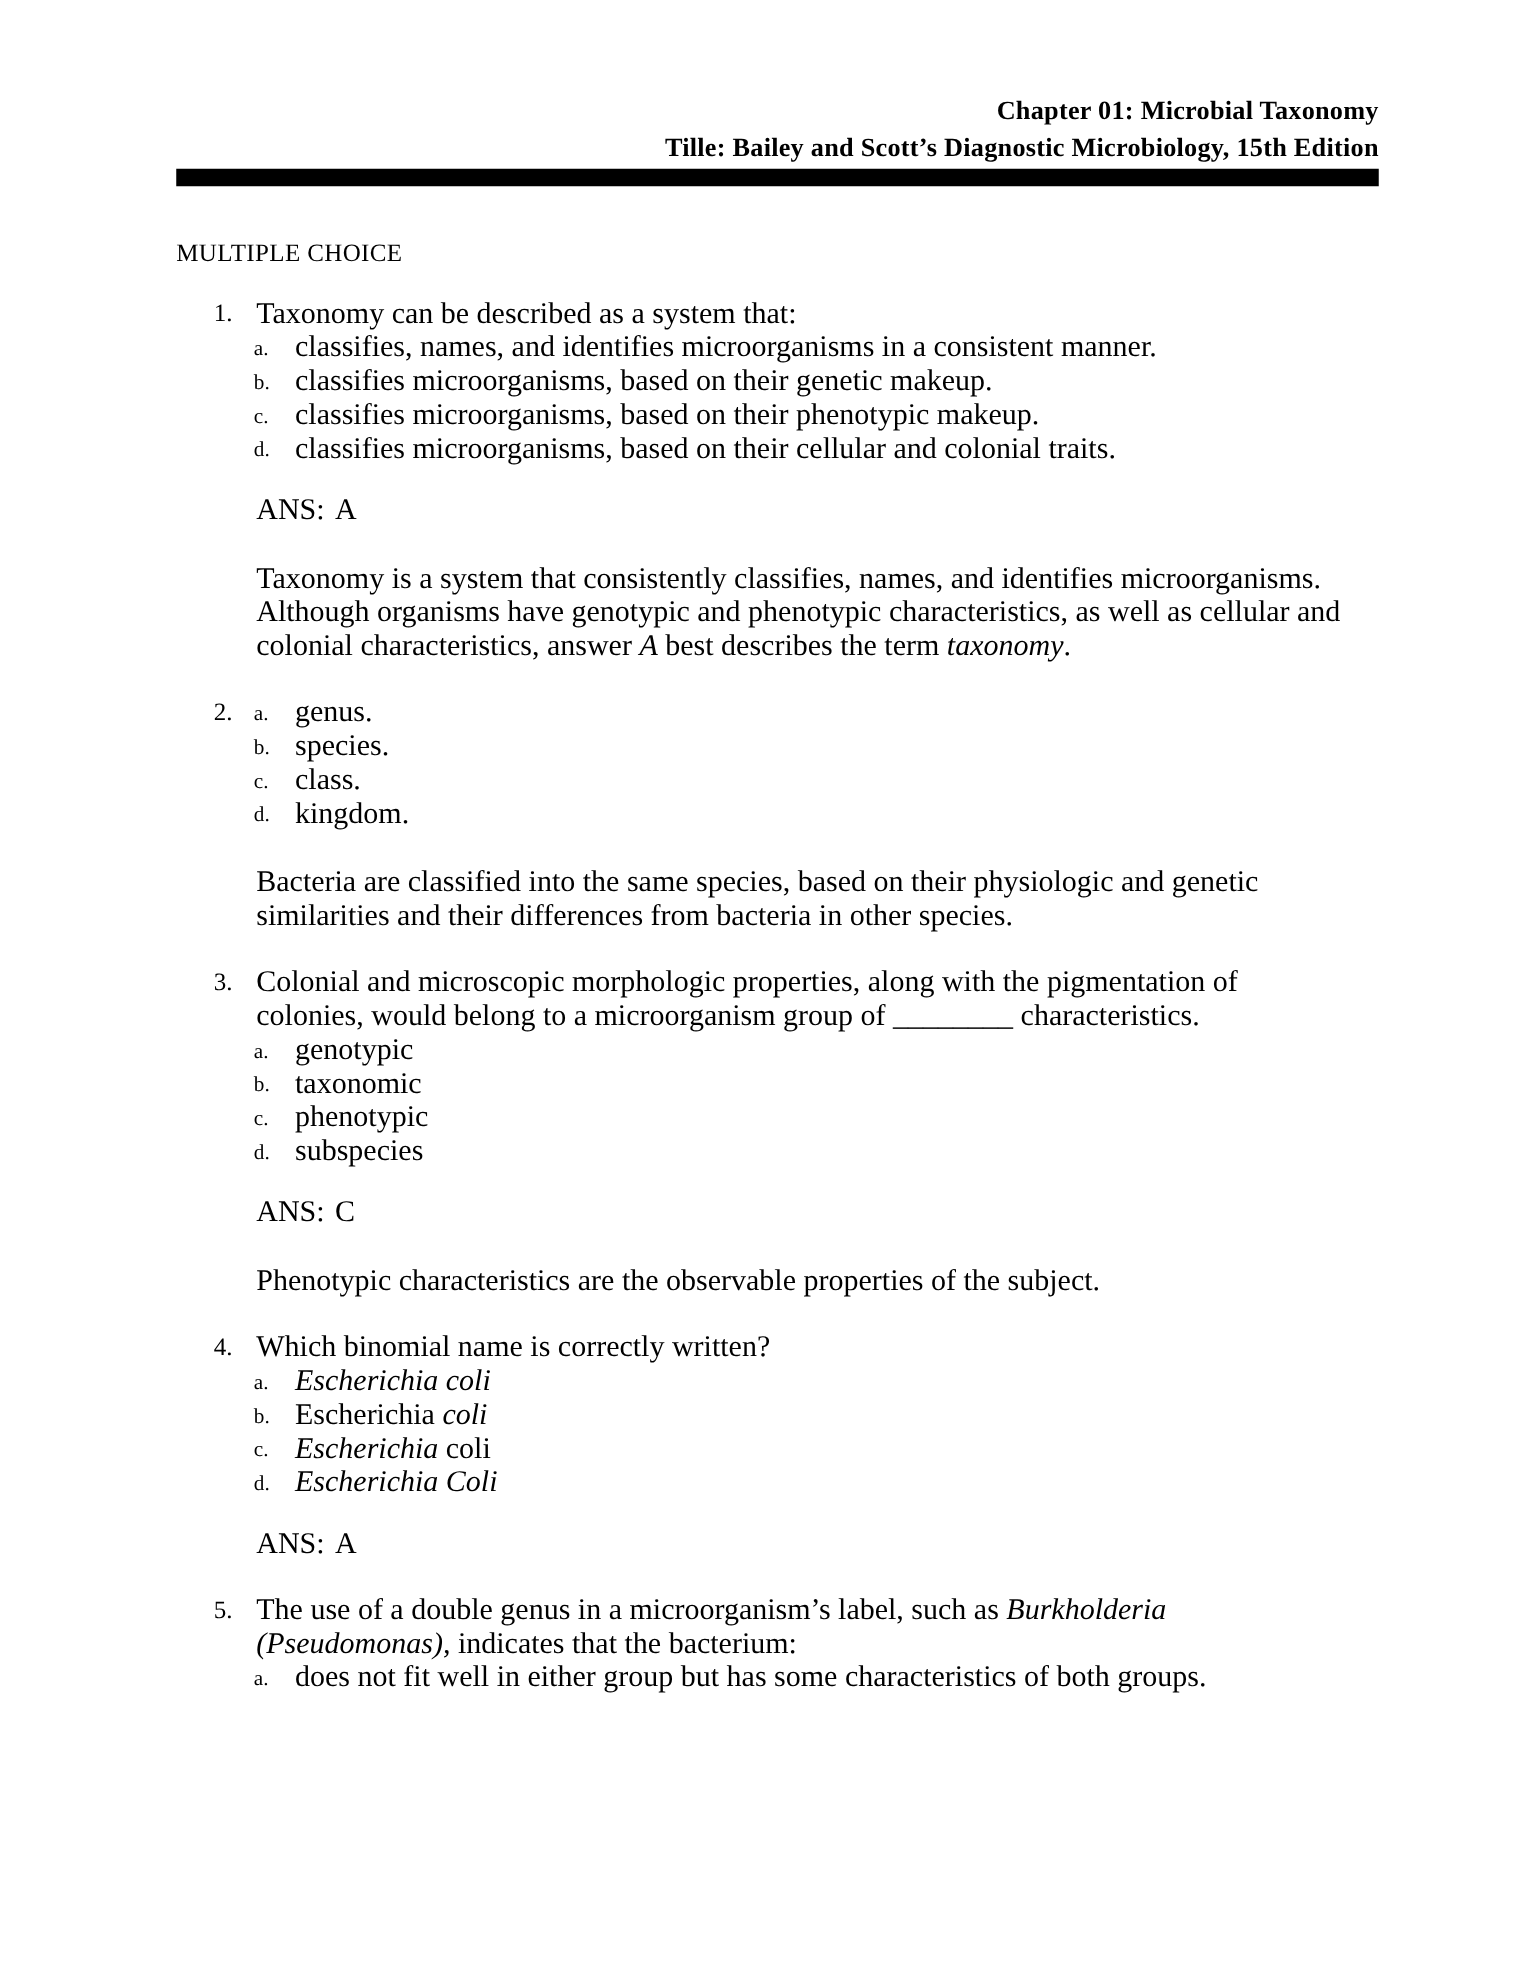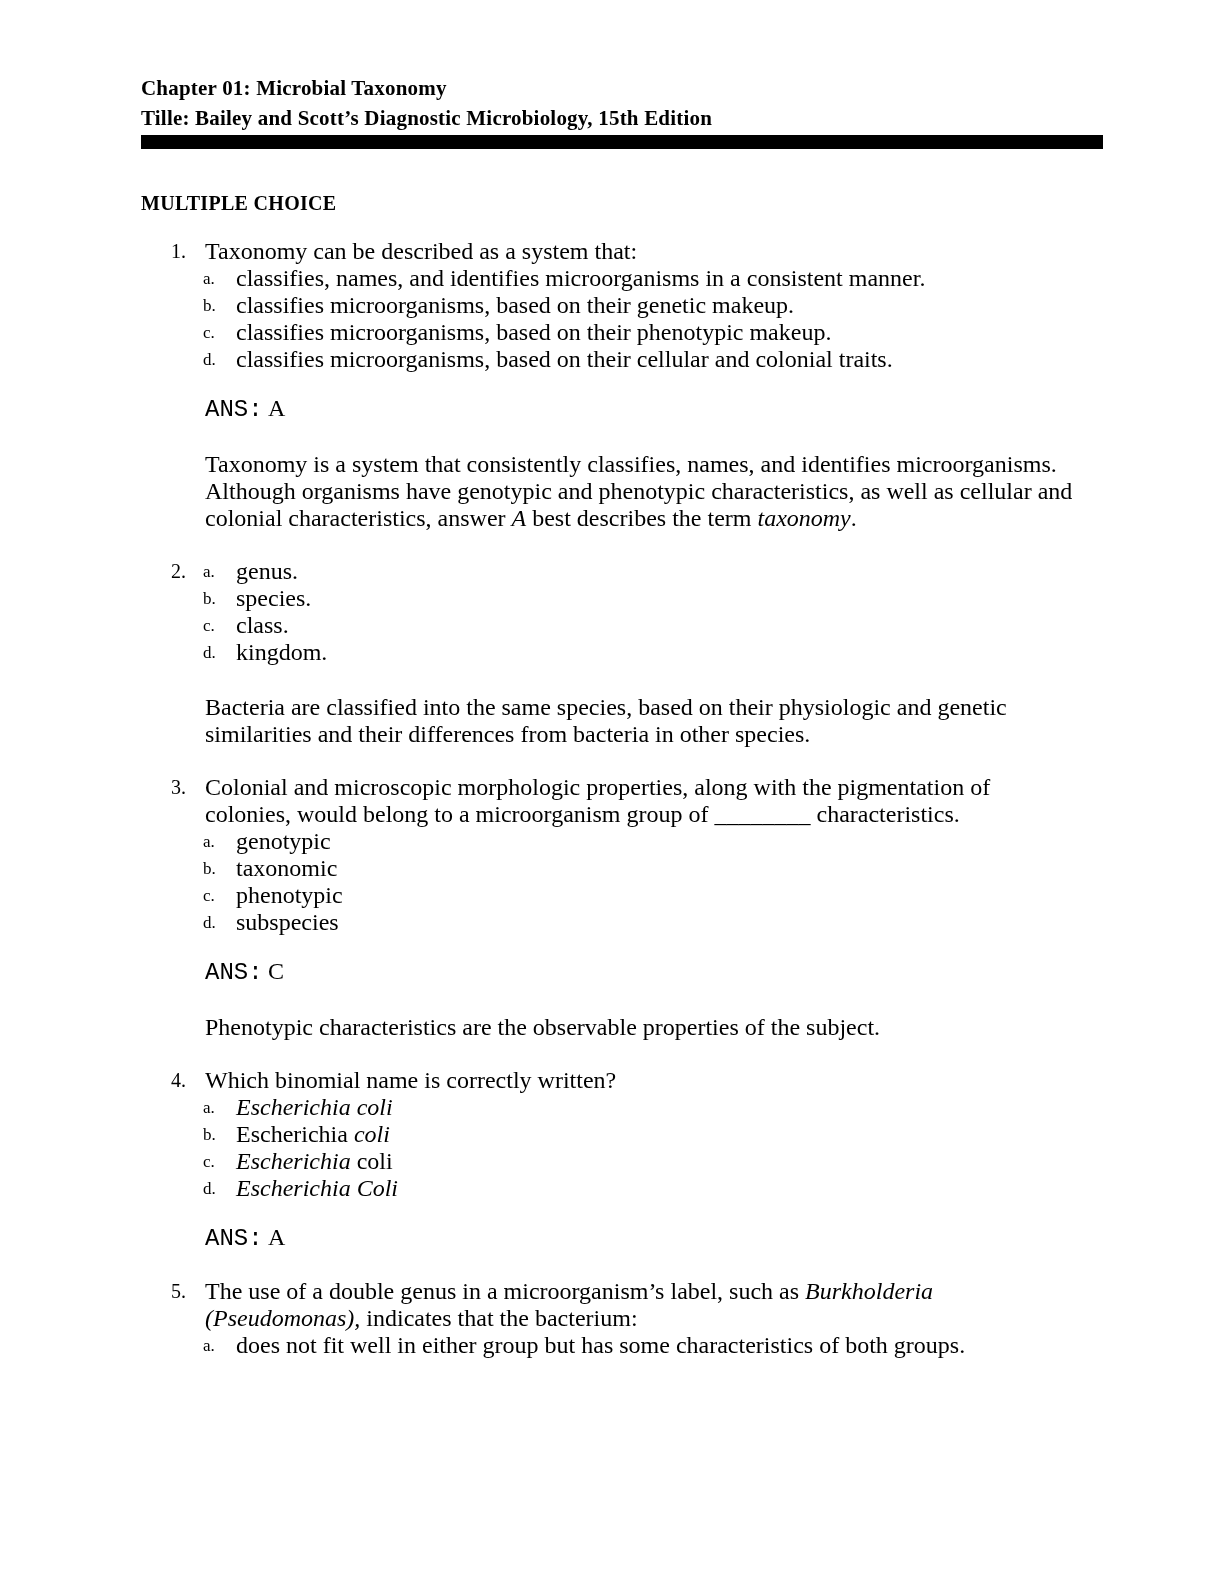--- a/index.html
+++ b/index.html
@@ -21,32 +21,33 @@
   .content {
     padding-top: 73px;
     padding-left: 141px;
     width: 1103px; 
   }
   .hdr-line {
     font-size: 21px;
     line-height: 30px;
     font-weight: bold;
     letter-spacing: 0.2px;
+    text-align: right;
   }
   .hdr-rule {
     width: 962px;
     height: 14px;
     background: #000000;
     margin-top: 2px;
   }
   .section-title {
     margin-top: 41px;
     font-size: 20px;
     line-height: 27px;
-    font-weight: bold;
+    font-weight: normal;
     letter-spacing: 0.3px;
   }
   .question { margin-top: 26px; }
   .question.first { margin-top: 21px; }
   .q-row { display: flex; }
   .q-num {
     width: 64px;
     padding-left: 30px;
     font-size: 20px;
     line-height: 27px;
@@ -60,21 +61,21 @@
   .choice { display: flex; }
   .c-letter {
     flex: 0 0 33px;
     width: 33px;
     font-size: 17px;
     line-height: 27px;
     margin-left: -2px;
   }
   .c-text { flex: 1; }
   .ans-row { margin-top: 22px; }
-  .ans-label { display: inline-block; min-width: 63px; font-family: Liberation Mono, monospace; }
+  .ans-label { display: inline-block; min-width: 63px; }
   .feedback { width: 872px; margin-top: 28px; }
   .it { font-style: italic; }
 </style>
 </head>
 <body>
 
 <div class="page">
   <div class="content">
 
     <header>

